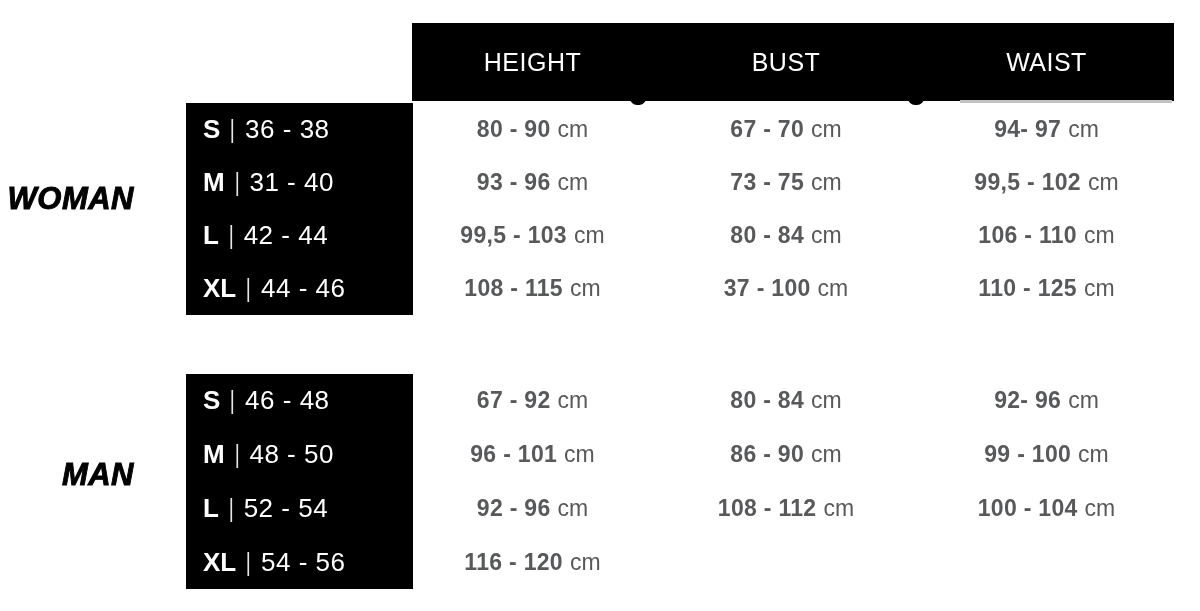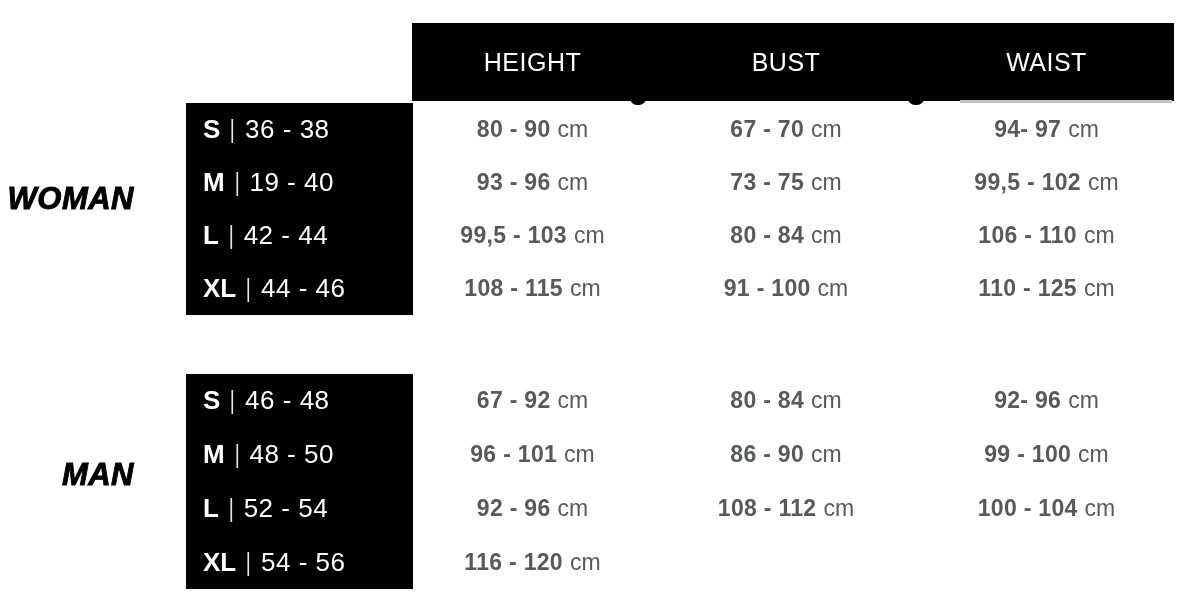--- a/index.html
+++ b/index.html
@@ -127,21 +127,21 @@
 
   <div class="size-box woman">
     <div class="size-row">
       <span class="sz">S</span>
         <span class="sep">|</span>
         <span class="rng">36 - 38</span>
     </div>
     <div class="size-row">
       <span class="sz">M</span>
         <span class="sep">|</span>
-        <span class="rng">19 - 40</span>
+        <span class="rng">31 - 40</span>
     </div>
     <div class="size-row">
       <span class="sz">L</span>
         <span class="sep">|</span>
         <span class="rng">42 - 44</span>
     </div>
     <div class="size-row">
       <span class="sz">XL</span>
         <span class="sep">|</span>
         <span class="rng">44 - 46</span>
@@ -155,21 +155,21 @@
 
     <div class="vcell"><span class="val">93 - 96</span><span class="unit">cm</span></div>
     <div class="vcell"><span class="val">73 - 75</span><span class="unit">cm</span></div>
     <div class="vcell"><span class="val">99,5 - 102</span><span class="unit">cm</span></div>
 
     <div class="vcell"><span class="val">99,5 - 103</span><span class="unit">cm</span></div>
     <div class="vcell"><span class="val">80 - 84</span><span class="unit">cm</span></div>
     <div class="vcell"><span class="val">106 - 110</span><span class="unit">cm</span></div>
 
     <div class="vcell"><span class="val">108 - 115</span><span class="unit">cm</span></div>
-    <div class="vcell"><span class="val">91 - 100</span><span class="unit">cm</span></div>
+    <div class="vcell"><span class="val">37 - 100</span><span class="unit">cm</span></div>
     <div class="vcell"><span class="val">110 - 125</span><span class="unit">cm</span></div>
   </div>
 
   <div class="size-box man">
     <div class="size-row">
       <span class="sz">S</span>
         <span class="sep">|</span>
         <span class="rng">46 - 48</span>
     </div>
     <div class="size-row">

